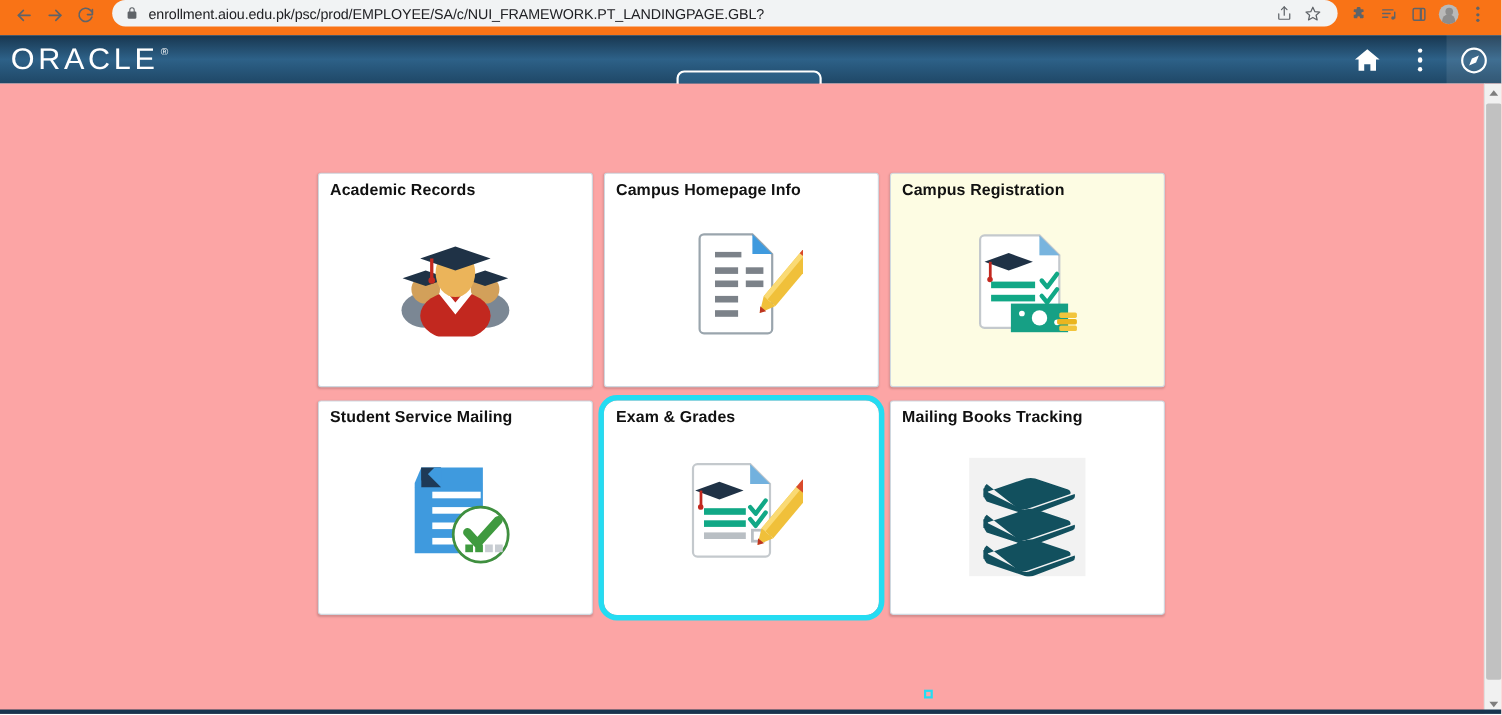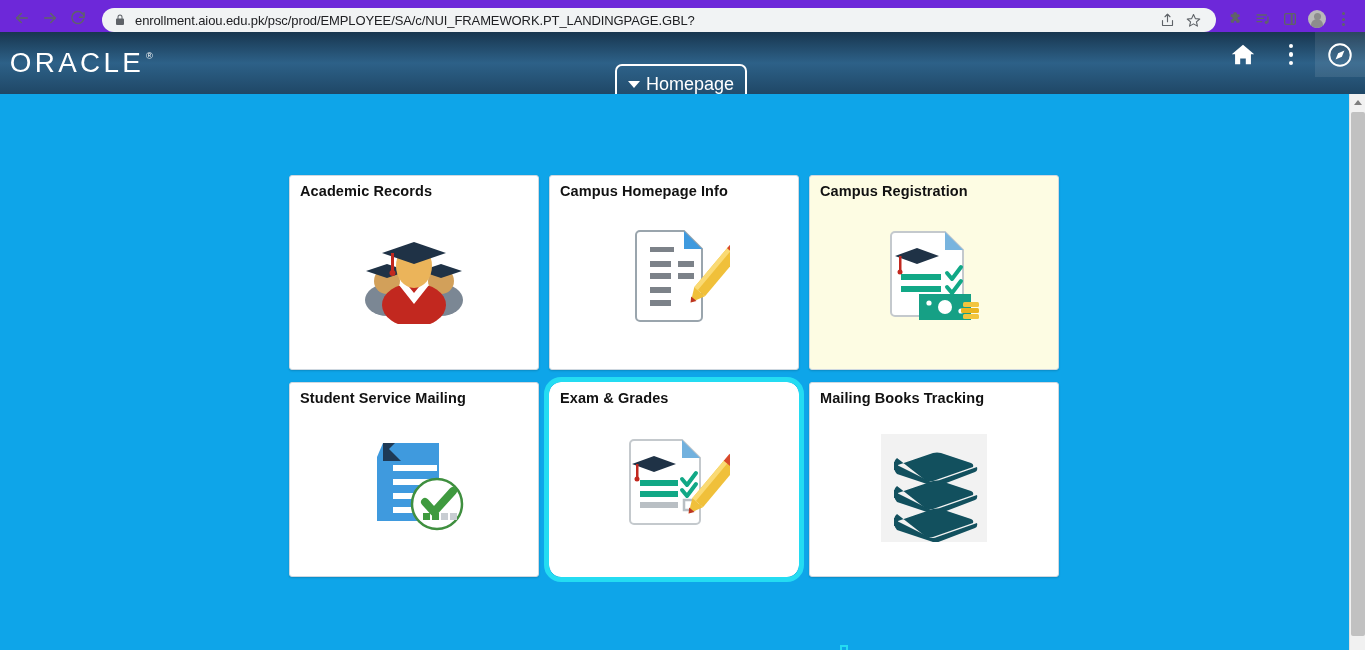--- a/index.html
+++ b/index.html
@@ -6,22 +6,22 @@
   html, body {
     width: 1365px; height: 650px;
     overflow: hidden;
     font-family: "Liberation Sans", sans-serif;
     background: #ffffff;
   }
 
   
   .browser-bar {
     height: 32px; width: 100%;
-    background: #6d28d9;
-    display: flex; align-items: flex-end;
+    background: #f97316;
+    display: flex; align-items: flex-start;
     padding: 0 8px;
     position: relative;
   }
   .nav-btn {
     width: 28px; height: 28px;
     display: flex; align-items: center; justify-content: center;
     color: #5f6368; flex: none;
     border-radius: 50%;
   }
   .nav-btn svg { display: block; }
@@ -58,21 +58,21 @@
   }
   .avatar-img::after {
     content:""; position:absolute; left:6px; top:3px; width:7px; height:7px;
     border-radius:50%; background:#8d8d8d;
   }
   .dots-vert { display:flex; flex-direction:column; gap:2.5px; align-items:center; }
   .dots-vert i { width:3px; height:3px; border-radius:50%; background:#5f6368; display:block; }
 
   
   .app-header {
-    height: 62px; width: 100%;
+    height: 44px; width: 100%;
     background: linear-gradient(to bottom, #17354f 0%, #255party 0%, #2c5f85 48%, #2a5c80 62%, #1d4straight 100%);
     background: linear-gradient(to bottom, #18364f 0%, #2d6188 50%, #1f4766 100%);
     position: relative;
     display: flex; align-items: center;
     color: #fff;
   }
   .oracle-logo {
     margin-left: 12px;
     font-size: 27px;
     letter-spacing: 3.2px;
@@ -114,21 +114,21 @@
     color: #ffffff;
   }
   .hdr-icon.nav-panel { background: rgba(255,255,255,0.09); width: 50px; }
   .hdr-dots { display:flex; flex-direction:column; gap:4px; align-items:center; }
   .hdr-dots i { width:4.5px; height:4.5px; border-radius:50%; background:#fff; display:block; }
 
   
   .content {
     position: relative;
     width: 1365px; height: 573px;
-    background: #0ea5e9;
+    background: #fca5a5;
     overflow: hidden;
   }
   .tile-grid {
     position: absolute;
     left: 289px; top: 81px;
     display: grid;
     grid-template-columns: repeat(3, 250px);
     grid-auto-rows: 195px;
     gap: 12px 10px;
   }

